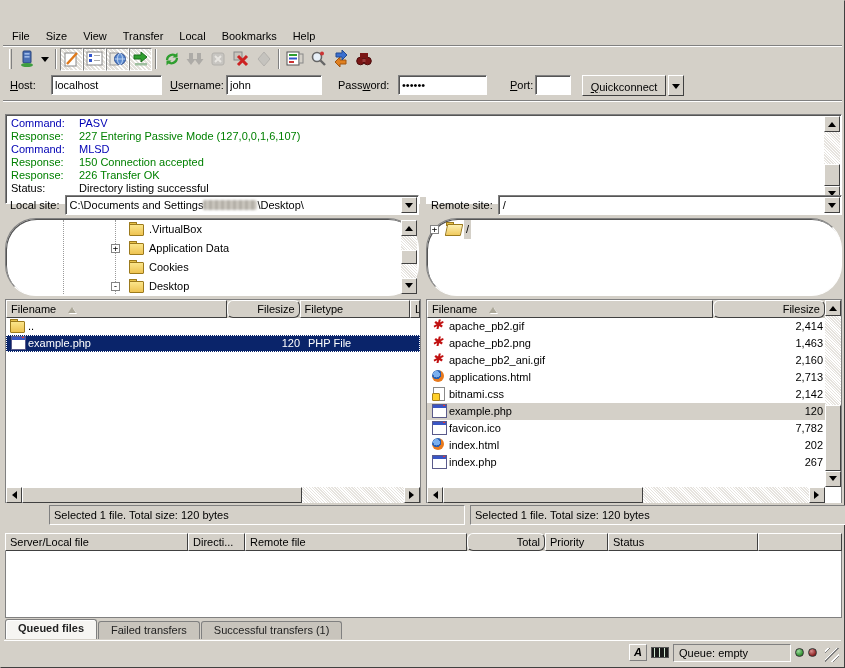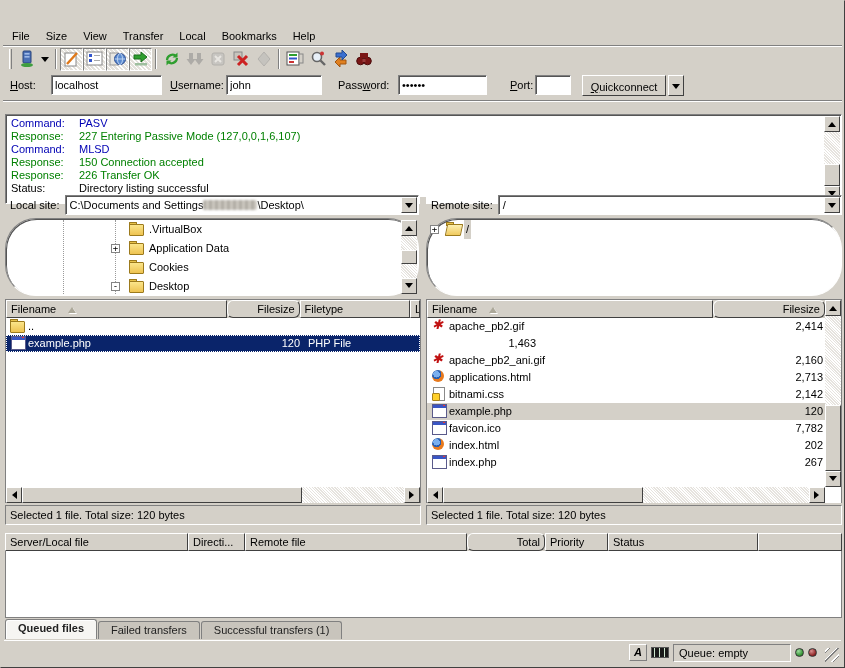--- a/index.html
+++ b/index.html
@@ -136,21 +136,21 @@
   .lrow.sel-inactive { background:#d4d0c8; }
   
   .lc-name { width:224px; } .lc-size { width:74px; } .lc-type { width:112px; } .lc-last { flex:1 !important; }
   
   .rc-name { width:287px; } .rc-size { width:113px; }
 
   .list .hscroll { left:0; right:0; bottom:0; }
   .list.remote .vscroll { top:0; right:0; bottom:16px; }
 
   .status-line { position:absolute; top:504px; height:20px; background:#d4d0c8; border:1px solid; border-color:#808080 #fff #fff #808080;
-                 padding:3px 4px; }
+                 padding:3px 4px;margin-left:44px; }
   .status-line.local { left:4px; width:416px; }
   .status-line.remote { left:425px; width:416px; }
 
   
   .queue-header { position:absolute; top:532px; left:4px; width:837px; height:18px; display:flex; }
   .queue-body { position:absolute; top:550px; left:4px; width:837px; height:67px; background:#fff; border:1px solid #808080; border-top:none; }
   .qc-0{width:183px}.qc-1{width:57px}.qc-2{width:222px}.qc-3{width:78px}.qc-4{width:63px}.qc-5{width:150px}.qc-6{flex:1}
 
   
   .tabs { position:absolute; top:618px; left:4px; right:4px; height:20px; display:flex; align-items:flex-end; gap:1px; }
@@ -454,20 +454,21 @@
           <span class="sort-asc"></span>
         </div>
       <div class="hcell rc-size r">Filesize</div>
     </div>
     <div class="lbody">
       <div class="lrow">
           <span class="lcell rc-name"><i class="fico" data-icon="apache-icon"></i><span>apache_pb2.gif</span></span>
           <span class="lcell rc-size r">2,414</span>
         </div>
       <div class="lrow">
+          <span class="lcell rc-name"><i class="fico" data-icon="apache-icon"></i><span>apache_pb2.png</span></span>
           <span class="lcell rc-size r">1,463</span>
         </div>
       <div class="lrow">
           <span class="lcell rc-name"><i class="fico" data-icon="apache-icon"></i><span>apache_pb2_ani.gif</span></span>
           <span class="lcell rc-size r">2,160</span>
         </div>
       <div class="lrow">
           <span class="lcell rc-name"><i class="fico" data-icon="firefox-icon"></i><span>applications.html</span></span>
           <span class="lcell rc-size r">2,713</span>
         </div>

